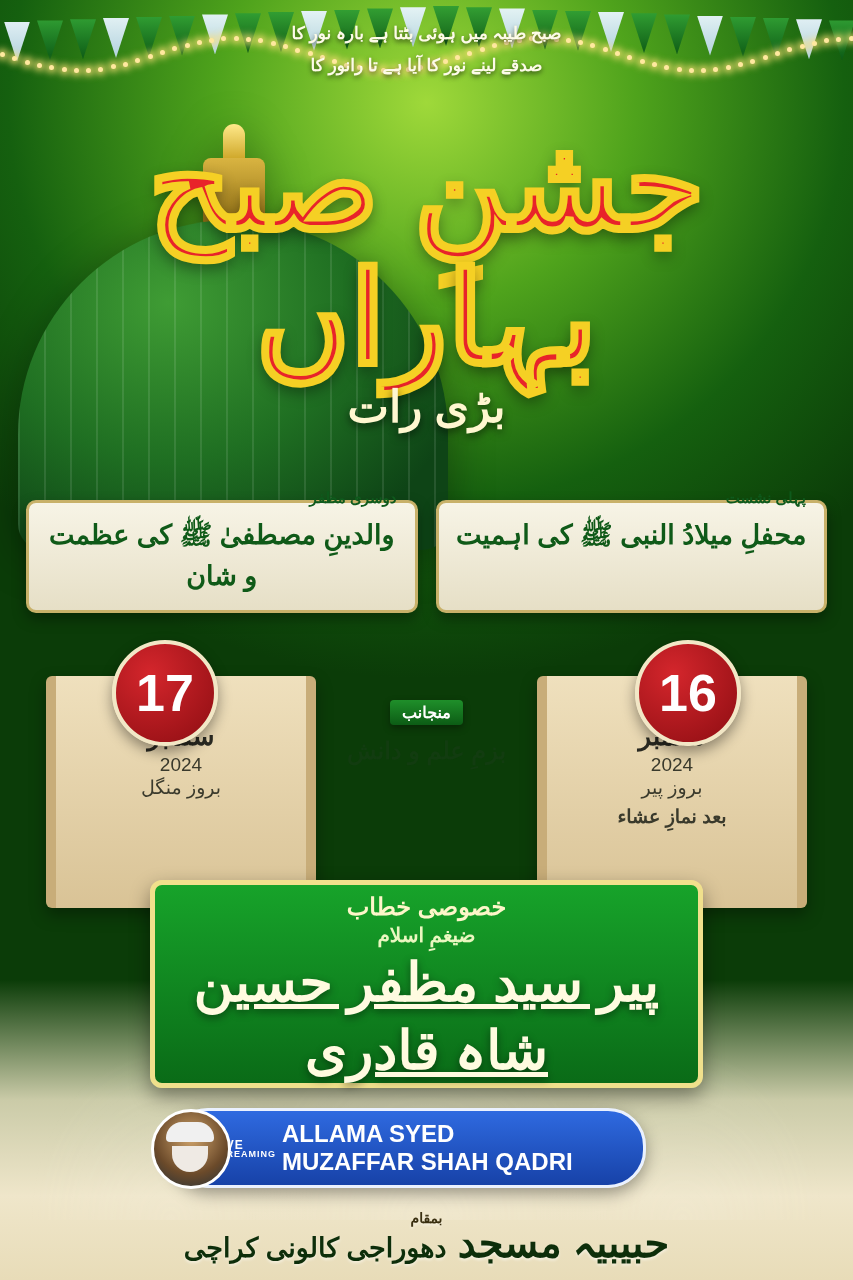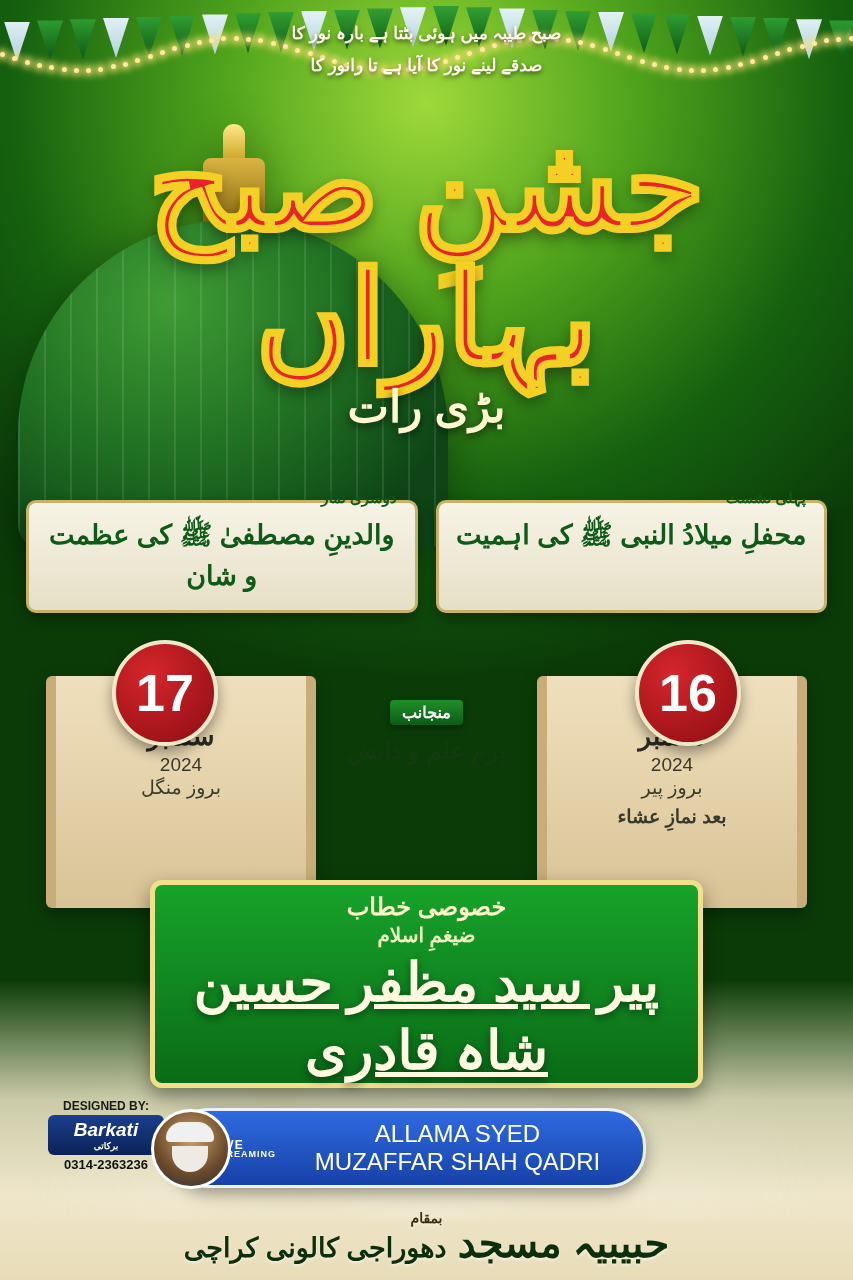--- a/index.html
+++ b/index.html
@@ -163,21 +163,21 @@
     border:3px solid #fff;overflow:hidden;
   }
   .livebar .avatar .turban{position:absolute;left:12px;top:10px;width:48px;height:20px;border-radius:24px 24px 6px 6px;background:#f0f0f0;}
   .livebar .avatar .beard{position:absolute;left:18px;top:34px;width:36px;height:26px;border-radius:0 0 18px 18px;background:#efeae4;}
   .livebar .fb{
     margin-left:8px;margin-right:0;width:26px;height:26px;border-radius:50%;
     background:#fff;color:#1742a8;font-weight:bold;font-size:19px;
     display:flex;align-items:center;justify-content:center;flex:none;
   }
   .livebar .liveword{color:#fff;font-size:12px;font-weight:bold;margin:0 6px;letter-spacing:1px;}
-  .livebar .names{flex:1;text-align:center;color:#fff;font-size:24px;font-weight:normal;line-height:1.15;padding-right:10px;}
+  .livebar .names{flex:1;text-align:left;color:#fff;font-size:24px;font-weight:bold;line-height:1.15;padding-right:10px;}
   
   .venue{
     position:absolute;left:0;right:0;bottom:14px;text-align:center;direction:rtl;
     color:#0d2e0a;font-size:40px;font-weight:bold;text-shadow:0 2px 3px rgba(255,255,255,.5);
   }
   .venue .small{font-size:27px;}
   .venue .topmark{font-size:14px;color:#3a2f10;display:block;margin-bottom:-6px;}
 </style>
 </head>
 <body>
@@ -302,21 +302,21 @@
     <div class="title-main">جشنِ صبح بہاراں</div>
     <div class="title-sub">بڑی رات</div>
   </div>
 
   <div class="sessions">
     <div class="session">
       <div class="tag">پہلی نشست</div>
       <div class="txt">محفلِ میلادُ النبی ﷺ کی اہمیت</div>
     </div>
     <div class="session">
-      <div class="tag">دوسری نماز</div>
+      <div class="tag">دوسری مظفر</div>
       <div class="txt">والدینِ مصطفیٰ ﷺ کی عظمت و شان</div>
     </div>
   </div>
 
   <div class="dates">
     <div class="scroll right">
       <div class="dtxt">ستمبر</div>
       <div class="year">2024</div>
       <div class="year">بروز پیر</div>
       <div class="time">بعد نمازِ عشاء</div>
@@ -335,28 +335,20 @@
       <div class="l1">بزمِ علم و دانش</div>
     </div>
   </div>
 
   <div class="speaker">
     <div class="kh">خصوصی خطاب</div>
     <div class="sm">ضیغمِ اسلام</div>
     <div class="name">پیر سید مظفر حسین شاہ قادری</div>
   </div>
 
-  <div class="designer">
-    <div class="lbl">DESIGNED BY:</div>
-    <div class="logo">
-      <span>Barkati</span>
-      <small>برکاتی</small>
-    </div>
-    <div class="phone">0314-2363236</div>
-  </div>
 
   <div class="livebar">
     <div class="avatar">
       <div class="turban"></div>
       <div class="beard"></div>
     </div>
     <div class="fb">f</div>
     <div style="display:flex;flex-direction:column;align-items:flex-start;">
       <span class="liveword">LIVE</span>
       <span class="liveword" style="font-size:9px;margin-top:-3px;">STREAMING</span>

